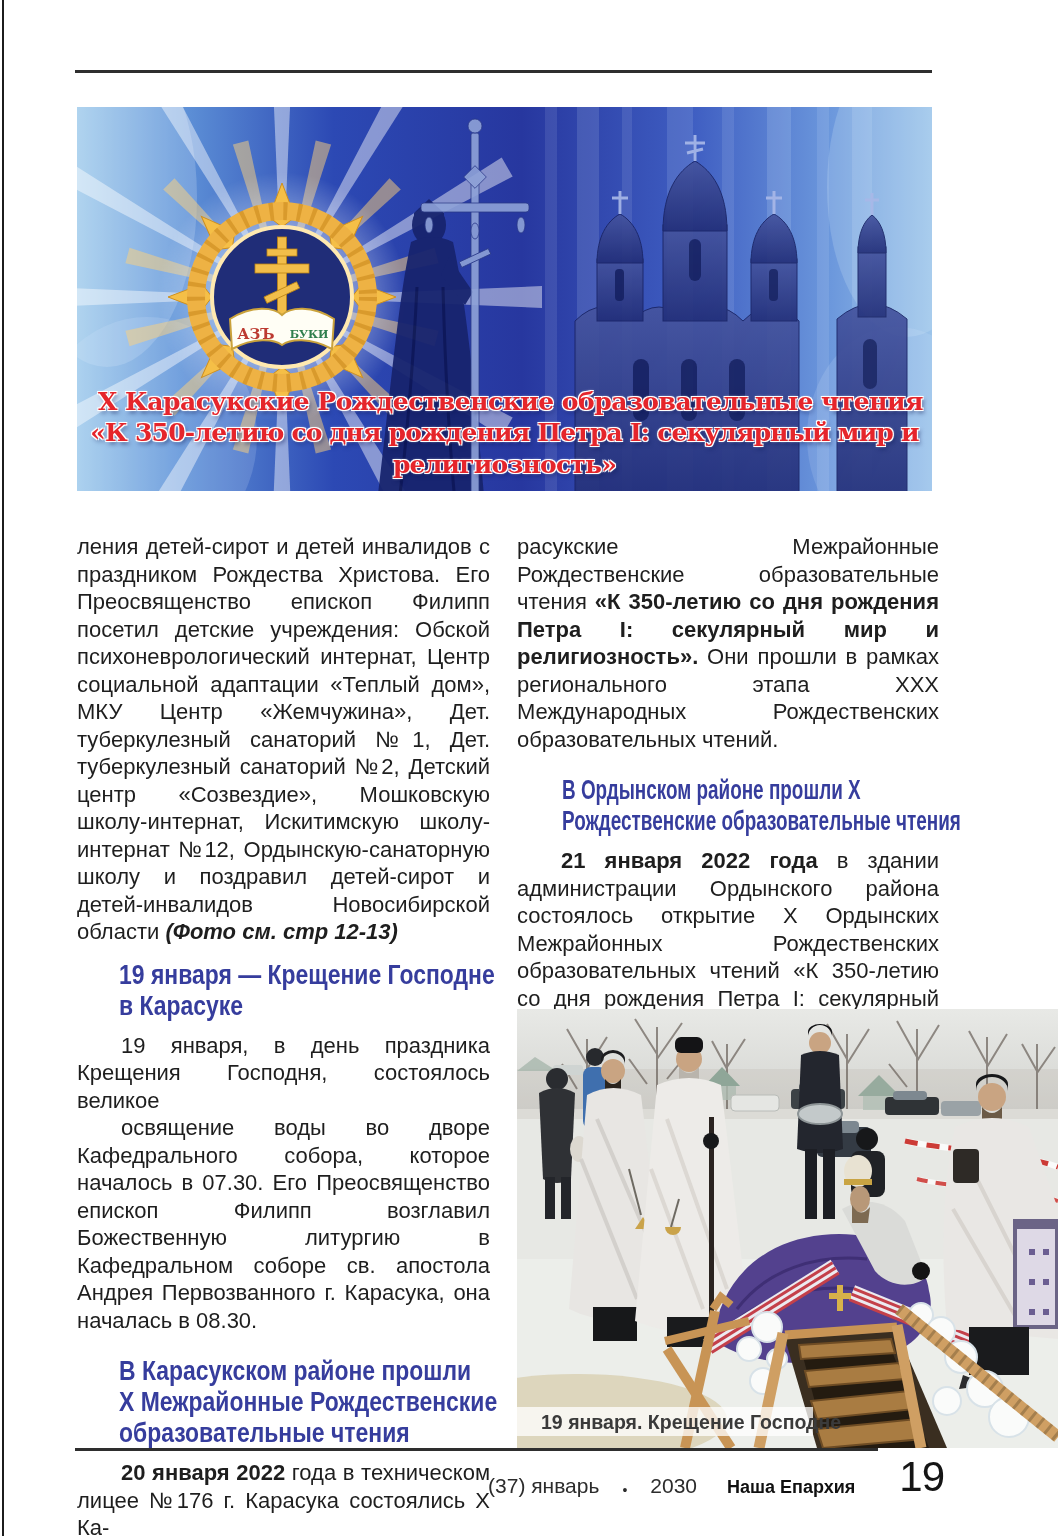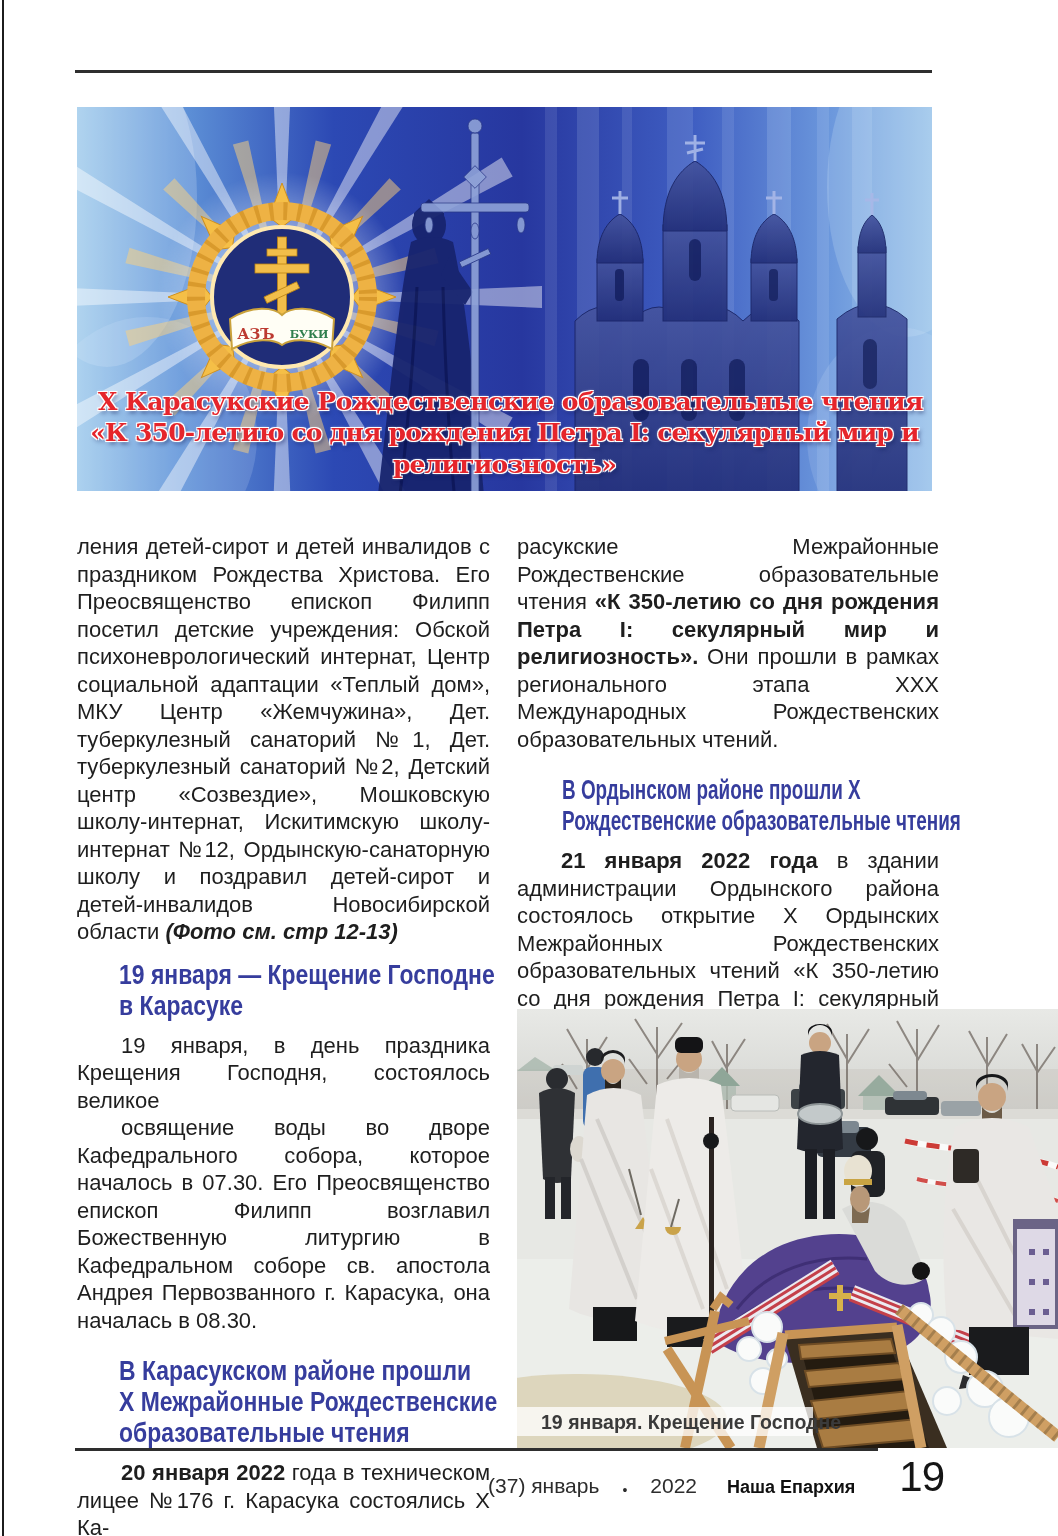--- a/index.html
+++ b/index.html
@@ -397,18 +397,18 @@
     </svg>
     <div class="photo-caption">
       <span>19 января. Крещение Господне</span>
     </div>
   </div>
 
   <div class="footer-rule"></div>
   <div class="footer">
     <span class="f-issue">(37) январь</span>
     <span class="f-bullet">•</span>
-    <span class="f-year">2022</span>
+    <span class="f-year">2030</span>
     <span class="f-brand">Наша Епархия</span>
     <span class="f-page">19</span>
   </div>
 
 </div>
 
 </body></html>

